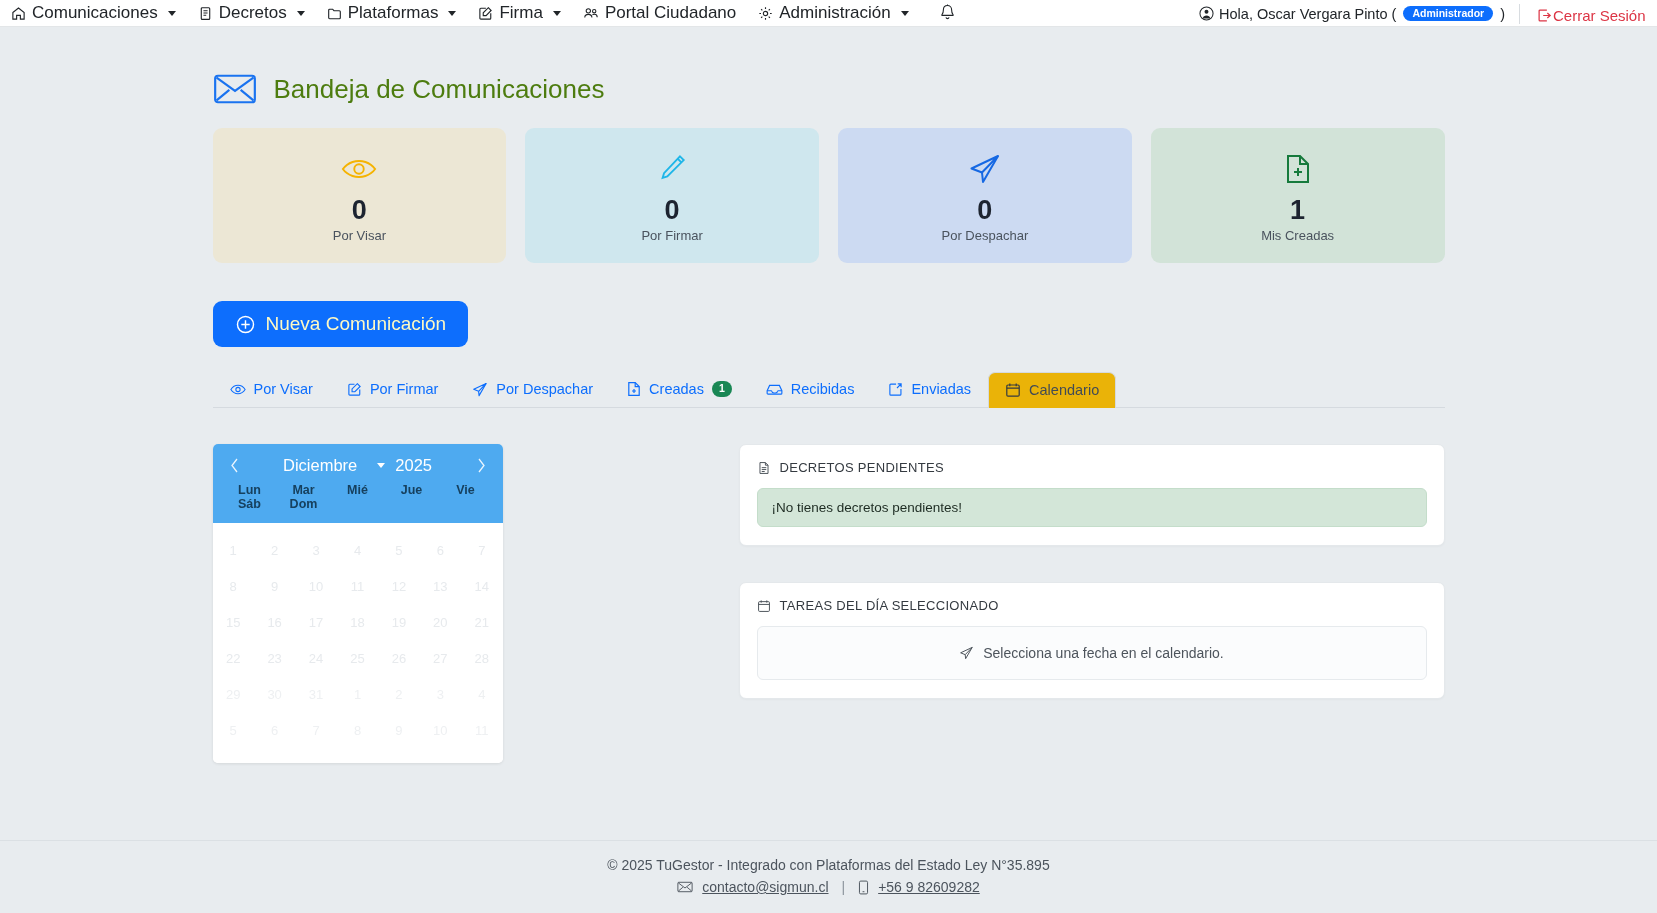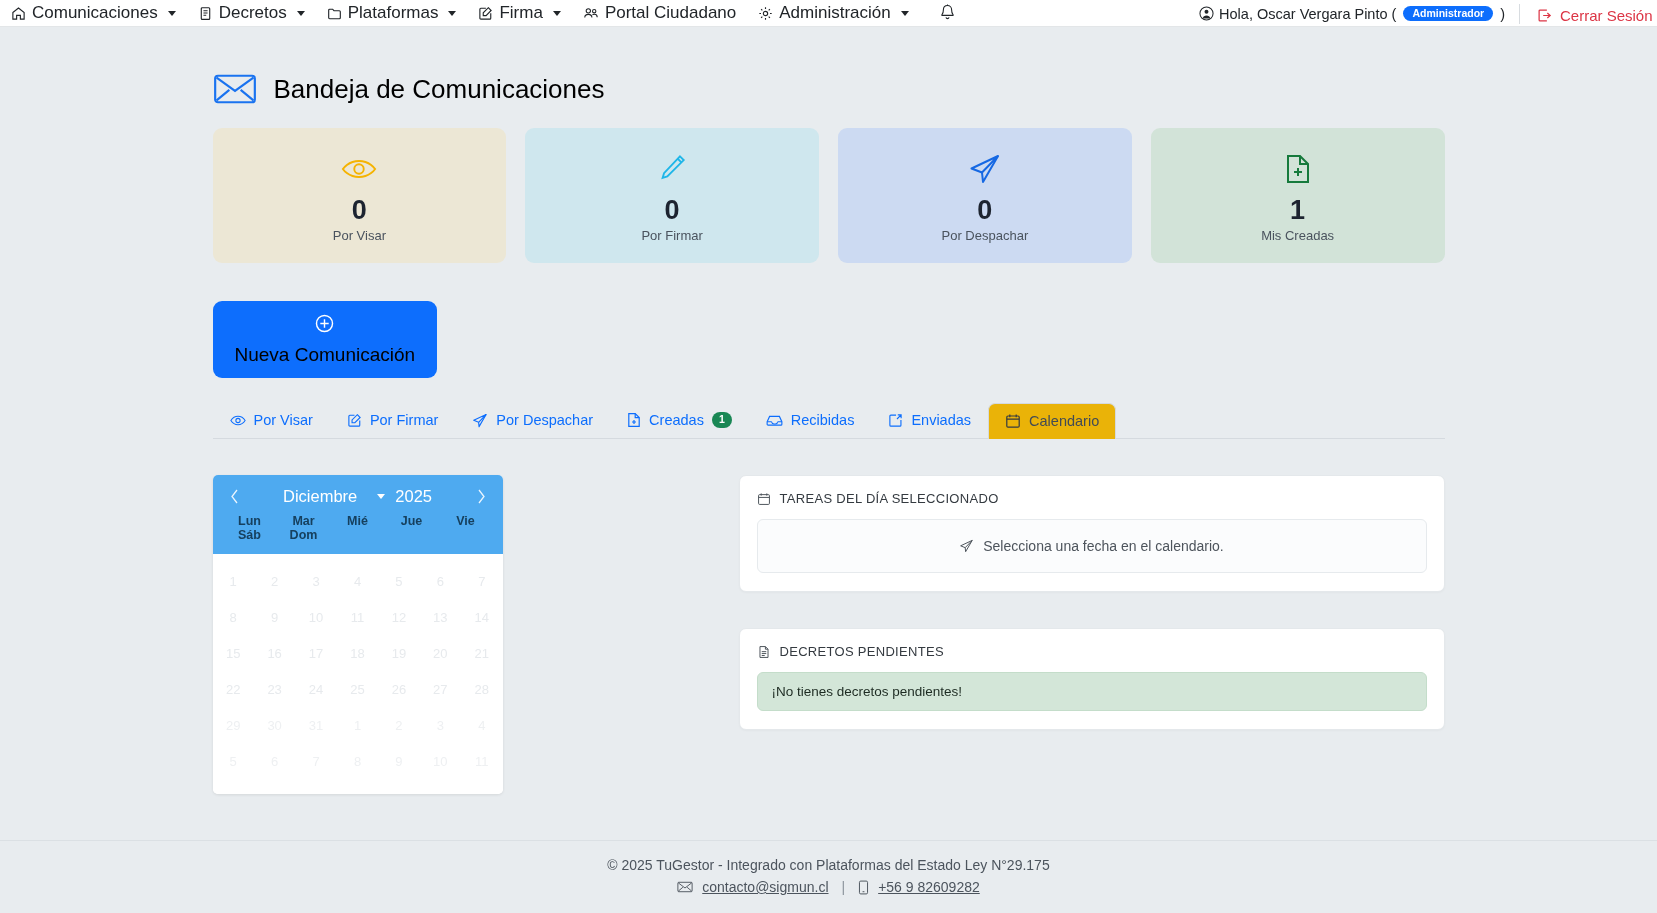--- a/index.html
+++ b/index.html
@@ -57,21 +57,21 @@
   .badge-admin {
     background: #0d6efd; color: #fff;
     font-size: 10.5px; font-weight: bold;
     border-radius: 9px;
     padding: 2px 9px 3px;
     margin: 0 2px;
     display: inline-block;
     line-height: 1;
   }
   .logout {
-    display: flex; align-items: center; gap: 7px;
+    display: flex; align-items: center; 
     color: #dc3545;
     font-size: 15px;
     border-left: 1px solid #d8dce0;
     padding: 3px 0 0 16px;
     white-space: nowrap;
     cursor: pointer;
     overflow: hidden;
     width: 138px;
   }
 
@@ -81,21 +81,21 @@
     height: calc(913px - 27px);
     position: relative;
   }
   .container { width: 1232px; margin: 0 auto; padding-left: 0; }
 
   .page-title-row {
     display: flex; align-items: center; gap: 17px;
     padding: 45px 0 22px 0;
   }
   .page-title {
-    font-size: 26px; color: #000000; font-weight: 400;
+    font-size: 26px; color: #4d7c0f; font-weight: 400;
   }
 
   
   .stats {
     display: grid;
     grid-template-columns: repeat(4, 1fr);
     gap: 19px;
   }
   .stat-card {
     border-radius: 9px;
@@ -106,27 +106,26 @@
     cursor: pointer;
   }
   .stat-icon { height: 42px; display: flex; align-items: center; }
   .stat-value { font-size: 27px; font-weight: bold; color: #1d2430; line-height: 1.05; margin-top: 6px; }
   .stat-label { font-size: 13px; color: #4a535e; margin-top: 4px; }
 
   
   .newcomm-row { padding: 38px 0 20px 0; }
   .btn-new {
     display: inline-flex; align-items: center; gap: 10px;
-    background: #0d6efd; color: #000000;
+    background: #0d6efd; color: #fef9c3;
     border: none; border-radius: 9px;
     font-size: 19px;
     padding: 12px 22px;
     cursor: pointer;
     font-family: "Liberation Sans", sans-serif;
-    flex-direction: column;
   }
 
   
   .tabs {
     display: flex; align-items: flex-end;
     border-bottom: 1px solid #d5dadf;
     gap: 0px;
     margin-top: 4px;
   }
   .tab {
@@ -622,59 +621,59 @@
           </div>
         </div>
       </div>
 
       <div class="right-col">
 
         <div class="panel">
           <div class="panel-title">
             <span>
               <svg width="14" height="14" viewBox="0 0 16 16" fill="none" stroke="#495057" stroke-width="1.1">
+                <path d="M3.4 1.8h6.2l3 3v9.4H3.4Z"></path>
+                <path d="M9.6 1.8v3h3"></path>
+                <path d="M5.4 7.6h5.2M5.4 9.8h5.2M5.4 12h3.4"></path>
+              </svg>
+            </span>
+            <span>DECRETOS PENDIENTES</span>
+          </div>
+          <div class="alert-green">
+            <span>¡No tienes decretos pendientes!</span>
+          </div>
+        </div>
+
+        <div class="panel">
+          <div class="panel-title">
+            <span>
+              <svg width="14" height="14" viewBox="0 0 16 16" fill="none" stroke="#495057" stroke-width="1.1">
                 <rect x="1.8" y="3" width="12.4" height="11.2" rx="1.2"></rect>
                 <path d="M1.8 6.2h12.4M4.8 1.6v2.6M11.2 1.6v2.6"></path>
               </svg>
             </span>
             <span>TAREAS DEL DÍA SELECCIONADO</span>
           </div>
           <div class="empty-box">
             <span>
               <svg width="15" height="14" viewBox="0 0 17 16" fill="none" stroke="#495057" stroke-width="1.1" stroke-linejoin="round">
                 <path d="M15 1.6 1.8 7.8 7 9.9 15 1.6Z"></path>
                 <path d="M7 9.9 7.5 14.5 15 1.6"></path>
               </svg>
             </span>
             <span>Selecciona una fecha en el calendario.</span>
           </div>
         </div>
 
-        <div class="panel">
-          <div class="panel-title">
-            <span>
-              <svg width="14" height="14" viewBox="0 0 16 16" fill="none" stroke="#495057" stroke-width="1.1">
-                <path d="M3.4 1.8h6.2l3 3v9.4H3.4Z"></path>
-                <path d="M9.6 1.8v3h3"></path>
-                <path d="M5.4 7.6h5.2M5.4 9.8h5.2M5.4 12h3.4"></path>
-              </svg>
-            </span>
-            <span>DECRETOS PENDIENTES</span>
-          </div>
-          <div class="alert-green">
-            <span>¡No tienes decretos pendientes!</span>
-          </div>
-        </div>
-
       </div>
     </div>
   </div>
 
   <div class="footer">
-    <div class="footer-line1">© 2025 TuGestor - Integrado con Plataformas del Estado Ley N°29.175</div>
+    <div class="footer-line1">© 2025 TuGestor - Integrado con Plataformas del Estado Ley N°35.895</div>
     <div class="footer-line2">
       <span>
         <svg width="16" height="12" viewBox="0 0 18 13" fill="none" stroke="#4c545d" stroke-width="1.05">
           <rect x="1" y="1.2" width="16" height="10.6" rx="1"></rect>
           <path d="M1.4 1.8 9 7.6 16.6 1.8"></path>
           <path d="M1.4 11.2 6.6 6.8M16.6 11.2 11.4 6.8"></path>
         </svg>
       </span>
       <a>contacto@sigmun.cl</a>
       <span class="fsep">|</span>

